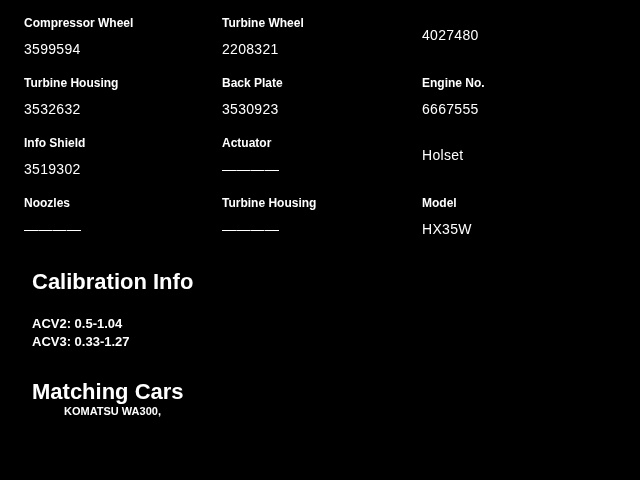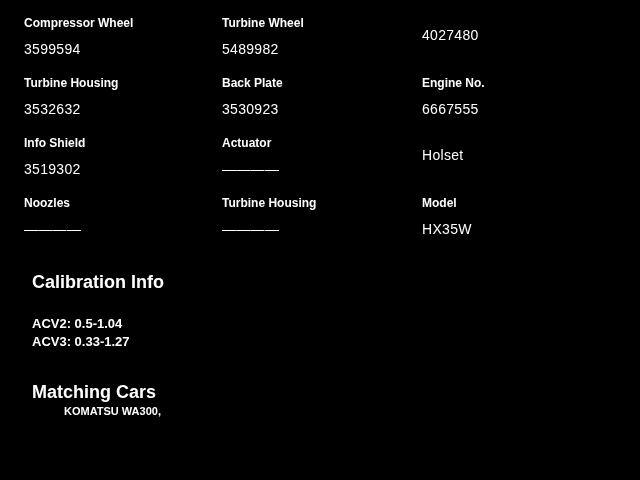--- a/index.html
+++ b/index.html
@@ -37,21 +37,21 @@
     margin-top: 9px;
     white-space: nowrap;
     letter-spacing: 0.3px;
   }
   .section-calibration {
     position: absolute;
     left: 32px;
     top: 271px;
   }
   .section-title {
-    font-size: 18px;
+    font-size: 22px;
     font-weight: bold;
     line-height: 22px;
   }
   .calibration-lines {
     margin-top: 22px;
     font-size: 13px;
     font-weight: bold;
     line-height: 18px;
   }
   .section-matching {
@@ -71,21 +71,21 @@
 <body>
 
 <div class="parts-grid">
 
   <div class="field">
     <div class="label">Compressor Wheel</div>
     <div class="value">3599594</div>
   </div>
   <div class="field">
     <div class="label">Turbine Wheel</div>
-    <div class="value">5489982</div>
+    <div class="value">2208321</div>
   </div>
   <div class="field">
     <div class="value">4027480</div>
   </div>
 
   <div class="field">
     <div class="label">Turbine Housing</div>
     <div class="value">3532632</div>
   </div>
   <div class="field">

